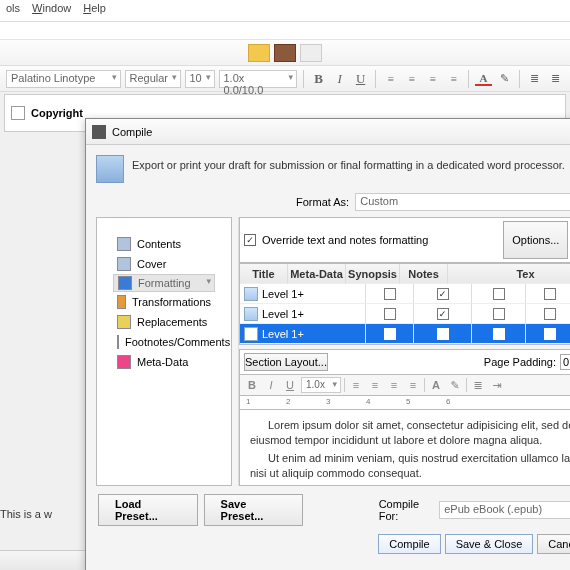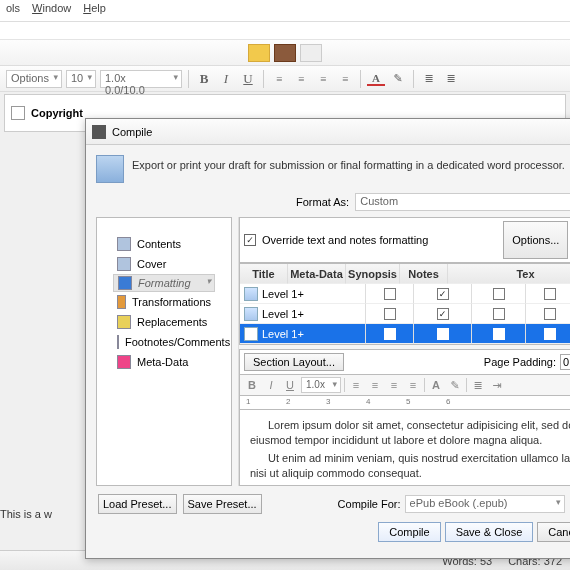--- a/index.html
+++ b/index.html
@@ -37,21 +37,21 @@
   .dlg-head .ico { width:14px; height:14px; background:#555; }
   .dlg-body { padding:10px 0 6px 10px; }
   .desc-row { display:flex; gap:8px; align-items:flex-start; margin-bottom:10px;}
   .desc-row .big-ico { width:28px; height:28px; background:linear-gradient(#bcd5f0,#8ab0dc); border:1px solid #7a9cc4; }
   .fmt-as { display:flex; align-items:center; gap:6px; margin:6px 0 6px 200px;}
   .fmt-as .sel { width:230px; }
 
   .columns { display:flex; gap:6px; }
   .sidebar { width:136px; border:1px solid #bbb; background:#fff; padding:16px; }
   .sidebar .item { display:flex; align-items:center; gap:6px; padding:3px 4px; cursor:default; }
-  .sidebar .item.sel { background:#e6e6e6;font-style:italic; }
+  .sidebar .item.sel { background:#e6e6e6; }
   .sidebar .sico { width:14px; height:14px; background:#b0c4de; border:1px solid #889; }
 
   .main { flex:1; display:flex; flex-direction:column; border-left:1px solid #ddd; }
   .override { display:flex; align-items:center; gap:6px; padding:3px 4px; border:1px solid #bbb; background:#fff;}
   .override .chk { width:12px; height:12px; border:1px solid #666; background:#fff; display:flex; align-items:center; justify-content:center; font-size:9px; color:#333;}
   .override .minibtn { border:1px solid #aaa; background:linear-gradient(#fafafa,#e8e8e8); padding:12px 8px; }
 
   .grid { border:1px solid #bbb; background:#fff; }
   .grid-row { display:flex; height:20px; align-items:stretch; }
   .grid-row > div { border-right:1px solid #ddd; border-bottom:1px solid #eee; display:flex; align-items:center; justify-content:center; }
@@ -59,35 +59,35 @@
   .grid-row .c { width:48px; }
   .grid-row .c5 { flex:1; min-width:30px;}
   .grid-head { background:linear-gradient(#f6f6f6,#e8e8e8); font-weight:bold; color:#333;}
   .grid-row.blue { background:#1a72e8; color:#fff; }
   .grid-row.blue .c0 { color:#fff; }
   .cbox { width:12px; height:12px; border:1px solid #777; background:#fff; display:flex; align-items:center; justify-content:center; font-size:9px; color:#222;}
   .blue .cbox { border-color:#fff; }
   .lvl-ico { width:14px; height:14px; background:linear-gradient(#cfe4ff,#aac8ed); border:1px solid #8ab; }
 
   .layoutrow { display:flex; align-items:center; padding:3px 4px; border:1px solid #bbb; background:#fff; margin-top:4px; gap:4px;}
-  .layoutrow .minibtn { border:1px solid #aaa; background:linear-gradient(#fafafa,#e8e8e8); padding:2px 8px; }
+  .layoutrow .minibtn { border:1px solid #aaa; background:linear-gradient(#fafafa,#e8e8e8); padding:2px 0; }
   .layoutrow .inp { width:40px; border:1px solid #aaa; height:16px; padding:0 2px;}
 
   .mini-fmtbar { display:flex; align-items:center; gap:3px; padding:2px 4px; border:1px solid #bbb; border-top:0; background:#f6f6f6;}
   .mini-fmtbar .ico { width:16px; height:16px; display:flex; align-items:center; justify-content:center; color:#888;}
   .mini-fmtbar .sep { width:1px; height:14px; background:#ccc;}
 
   .ruler { height:14px; border:1px solid #bbb; border-top:0; background:#fff; position:relative; overflow:hidden;}
   .ruler .num { position:absolute; top:1px; font-size:8px; color:#777;}
 
   .preview { border:1px solid #bbb; border-top:0; background:#fff; padding:8px 10px; font-family:"Times New Roman",serif; font-size:11px; color:#333; line-height:1.35; height:76px; overflow:hidden;}
   .preview p { text-indent:18px; margin-bottom:3px;}
 
   .dlg-foot { display:flex; align-items:center; gap:6px; padding:8px 4px 8px 2px; }
-  .dlg-foot .minibtn { border:1px solid #aaa; background:linear-gradient(#fafafa,#e8e8e8); padding:3px 4px; }
+  .dlg-foot .minibtn { border:1px solid #aaa; background:linear-gradient(#fafafa,#e8e8e8); padding:3px 16px;font-weight:bold; }
   .dlg-foot .compile-for { margin-left:70px; display:flex; align-items:center; gap:4px;}
   .dlg-foot .compile-for .sel { width:160px;}
   .dlg-foot2 { display:flex; justify-content:flex-end; gap:4px; padding:0 4px 10px 0;}
   .dlg-foot2 .btn { border:1px solid #8aa8cc; background:linear-gradient(#fafcff,#e6eefb); padding:3px 10px; }
   .dlg-foot2 .btn.plain { border-color:#aaa; background:linear-gradient(#fafafa,#e8e8e8);}
 </style>
 </head>
 <body>
 
 <div class="menubar">
@@ -96,21 +96,22 @@
   <span><u>H</u><span>elp</span></span>
 </div>
 <div class="blankbar"></div>
 <div class="centerbar">
   <div class="btn yellow"></div>
   <div class="btn brown"></div>
   <div class="btn"></div>
 </div>
 
 <div class="fmtbar">
-  <div class="sel" style="width:56px">Options</div>
+  <div class="sel" style="width:120px">Palatino Linotype</div>
+  <div class="sel" style="width:56px">Regular</div>
   <div class="sel" style="width:30px">10</div>
   <div class="sel" style="width:82px">1.0x 0.0/10.0</div>
   <div class="sep"></div>
   <div class="ico bold">B</div>
   <div class="ico ital">I</div>
   <div class="ico under">U</div>
   <div class="sep"></div>
   <div class="ico">≡</div>
   <div class="ico">≡</div>
   <div class="ico">≡</div>

